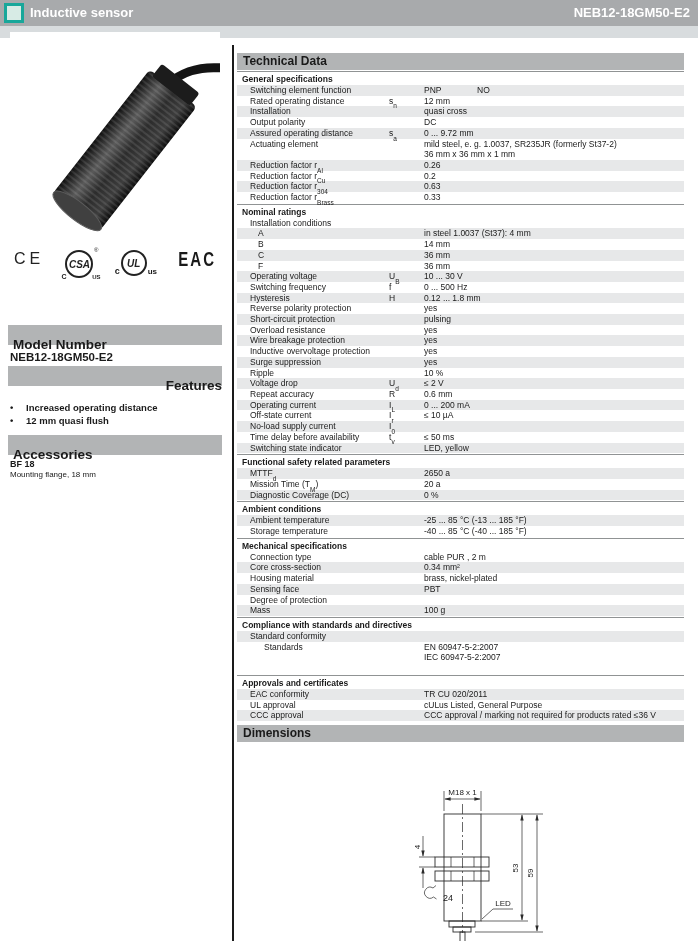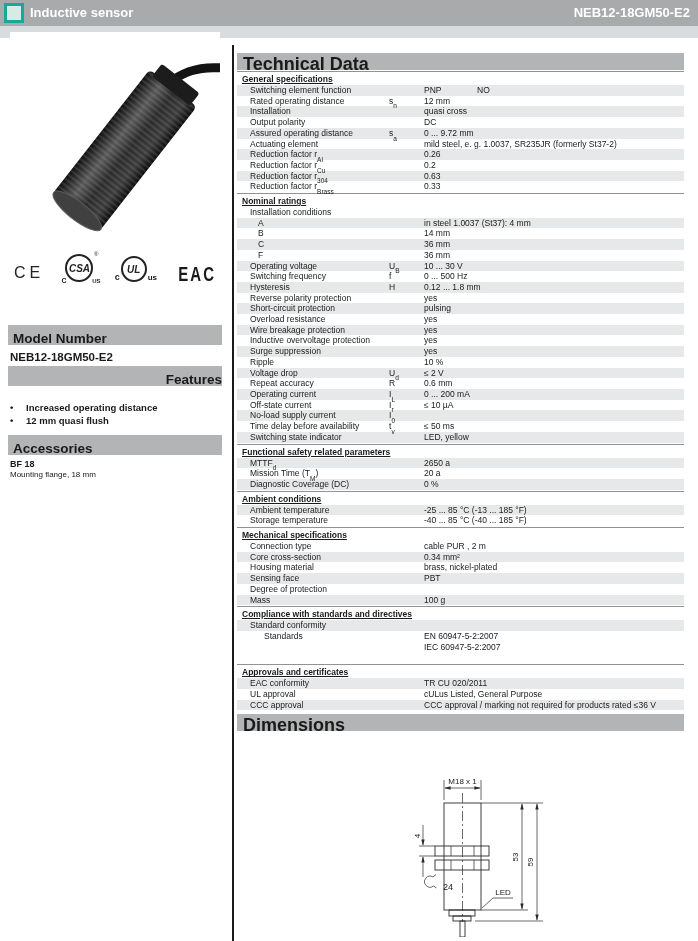--- a/index.html
+++ b/index.html
@@ -12,56 +12,56 @@
   .top-bar { position:absolute; top:0; left:0; width:698px; height:26px; background:#a8aaac; }
   .brand-icon { position:absolute; left:4px; top:3px; width:14px; height:14px;
     background:#d7ebe5; border:3px solid #18a79a; }
   .top-title { position:absolute; left:30px; top:5px; font-size:13px; font-weight:bold; color:#ffffff; }
   .top-model { position:absolute; right:8px; top:5px; font-size:13px; font-weight:bold; color:#ffffff; }
   .sub-strip { position:absolute; top:26px; left:0; width:698px; height:12px; background:#d8dcde; }
 
   
   .photo-box { position:absolute; left:10px; top:32px; width:210px; height:216px; background:#ffffff; }
   .logos-row { position:absolute; left:8px; top:250px; width:214px; height:32px;
-    display:flex; align-items:flex-end; justify-content:space-between; padding:0 6px; box-sizing:border-box; }
+    display:flex; align-items:flex-start; justify-content:space-between; padding:0 6px; box-sizing:border-box; }
   .ce-mark { font-size:16px; letter-spacing:4px; color:#222; }
   .mark { position:relative; }
   .circle { border:2px solid #222; border-radius:50%; display:flex; align-items:center; justify-content:center;
     font-weight:bold; font-style:italic; color:#222; background:#fff; }
   .csa-circle { width:24px; height:24px; font-size:10px; }
   .csa-reg { position:absolute; top:-3px; right:-5px; font-size:6px; }
   .csa-c { position:absolute; bottom:-2px; left:-4px; font-size:7px; font-weight:bold; }
   .csa-us { position:absolute; bottom:-2px; right:-7px; font-size:6px; font-weight:bold; }
   .ul-wrap { display:flex; align-items:flex-end; }
   .ul-circle { width:22px; height:22px; font-size:10px; }
   .ul-c { font-size:9px; font-weight:bold; margin-right:1px; }
   .ul-us { font-size:8px; font-weight:bold; margin-left:1px; }
   .eac-mark { font-size:15px; font-weight:bold; letter-spacing:2px; transform:scaleY(1.3); color:#1a1a1a; }
 
   .side-bar-header { position:absolute; left:8px; width:214px; height:20px; background:#b2b4b5;
-    font-size:13.5px; font-weight:bold; padding:6px 0 0 5px; box-sizing:border-box; }
+    font-size:13.5px; font-weight:bold; padding:12px 0 0 5px; box-sizing:border-box; }
   .model-value { position:absolute; left:10px; top:351px; font-size:11.5px; font-weight:bold; }
   .features-list { position:absolute; left:10px; top:401px; margin:0; padding:0; list-style:none;
     font-size:9.5px; font-weight:bold; }
   .features-list li { display:flex; line-height:13px; }
   .features-list .dot { width:16px; }
   .acc-name { position:absolute; left:10px; top:459px; font-size:9px; font-weight:bold; }
   .acc-desc { position:absolute; left:10px; top:470px; font-size:8px; }
 
   
   .right-col { position:absolute; left:232px; top:45px; width:452px; height:896px;
     border-left:2px solid #1a1a1a; padding-left:3px; box-sizing:border-box; overflow:hidden; }
-  .main-bar { height:17px; background:#b2b4b5; font-size:18px; font-weight:bold;
+  .main-bar { height:17px; background:#b2b4b5; font-size:12px; font-weight:bold;
     padding:1px 0 0 6px; box-sizing:border-box; }
   .main-bar.first { margin-top:8px; }
   .main-bar.dims { margin-top:4px; }
 
   .tech-table { width:447px; }
   .sec-header { font-size:8.5px; font-weight:bold; border-top:1px solid #909394;
-    padding:2px 0 1px 5px; margin-top:1px;text-decoration:underline; }
+    padding:2px 0 1px 5px; margin-top:1px; }
   .sec-gap { margin-top:12px; }
   .row { display:grid; grid-template-columns:152px 35px 1fr; font-size:8.5px; line-height:10.7px; min-height:10.7px; }
   .row.shaded { background:#e7e8e9; }
   .lab { padding-left:13px; white-space:nowrap; }
   .row.ind2 .lab { padding-left:21px; }
   .row.ind3 .lab { padding-left:27px; }
   .valcell { position:relative; }
   .val2 { position:absolute; left:53px; top:0; }
   sub { font-size:6.5px; line-height:0; position:relative; top:2px; }
 
@@ -178,20 +178,21 @@
           <span><span>s</span><sub>a</sub></span>
           <div class="valcell">
             <div><span>0 ... 9.72 mm</span></div>
           </div>
         </div>
         <div class="row">
           <span class="lab"><span>Actuating element</span></span>
           <span></span>
           <div class="valcell">
             <div><span>mild steel, e. g. 1.0037, SR235JR (formerly St37-2)</span></div>
+            <div>36 mm x 36 mm x 1 mm</div>
           </div>
         </div>
         <div class="row shaded">
           <span class="lab"><span>Reduction factor r</span><sub>Al</sub></span>
           <span></span>
           <div class="valcell">
             <div><span>0.26</span></div>
           </div>
         </div>
         <div class="row">

